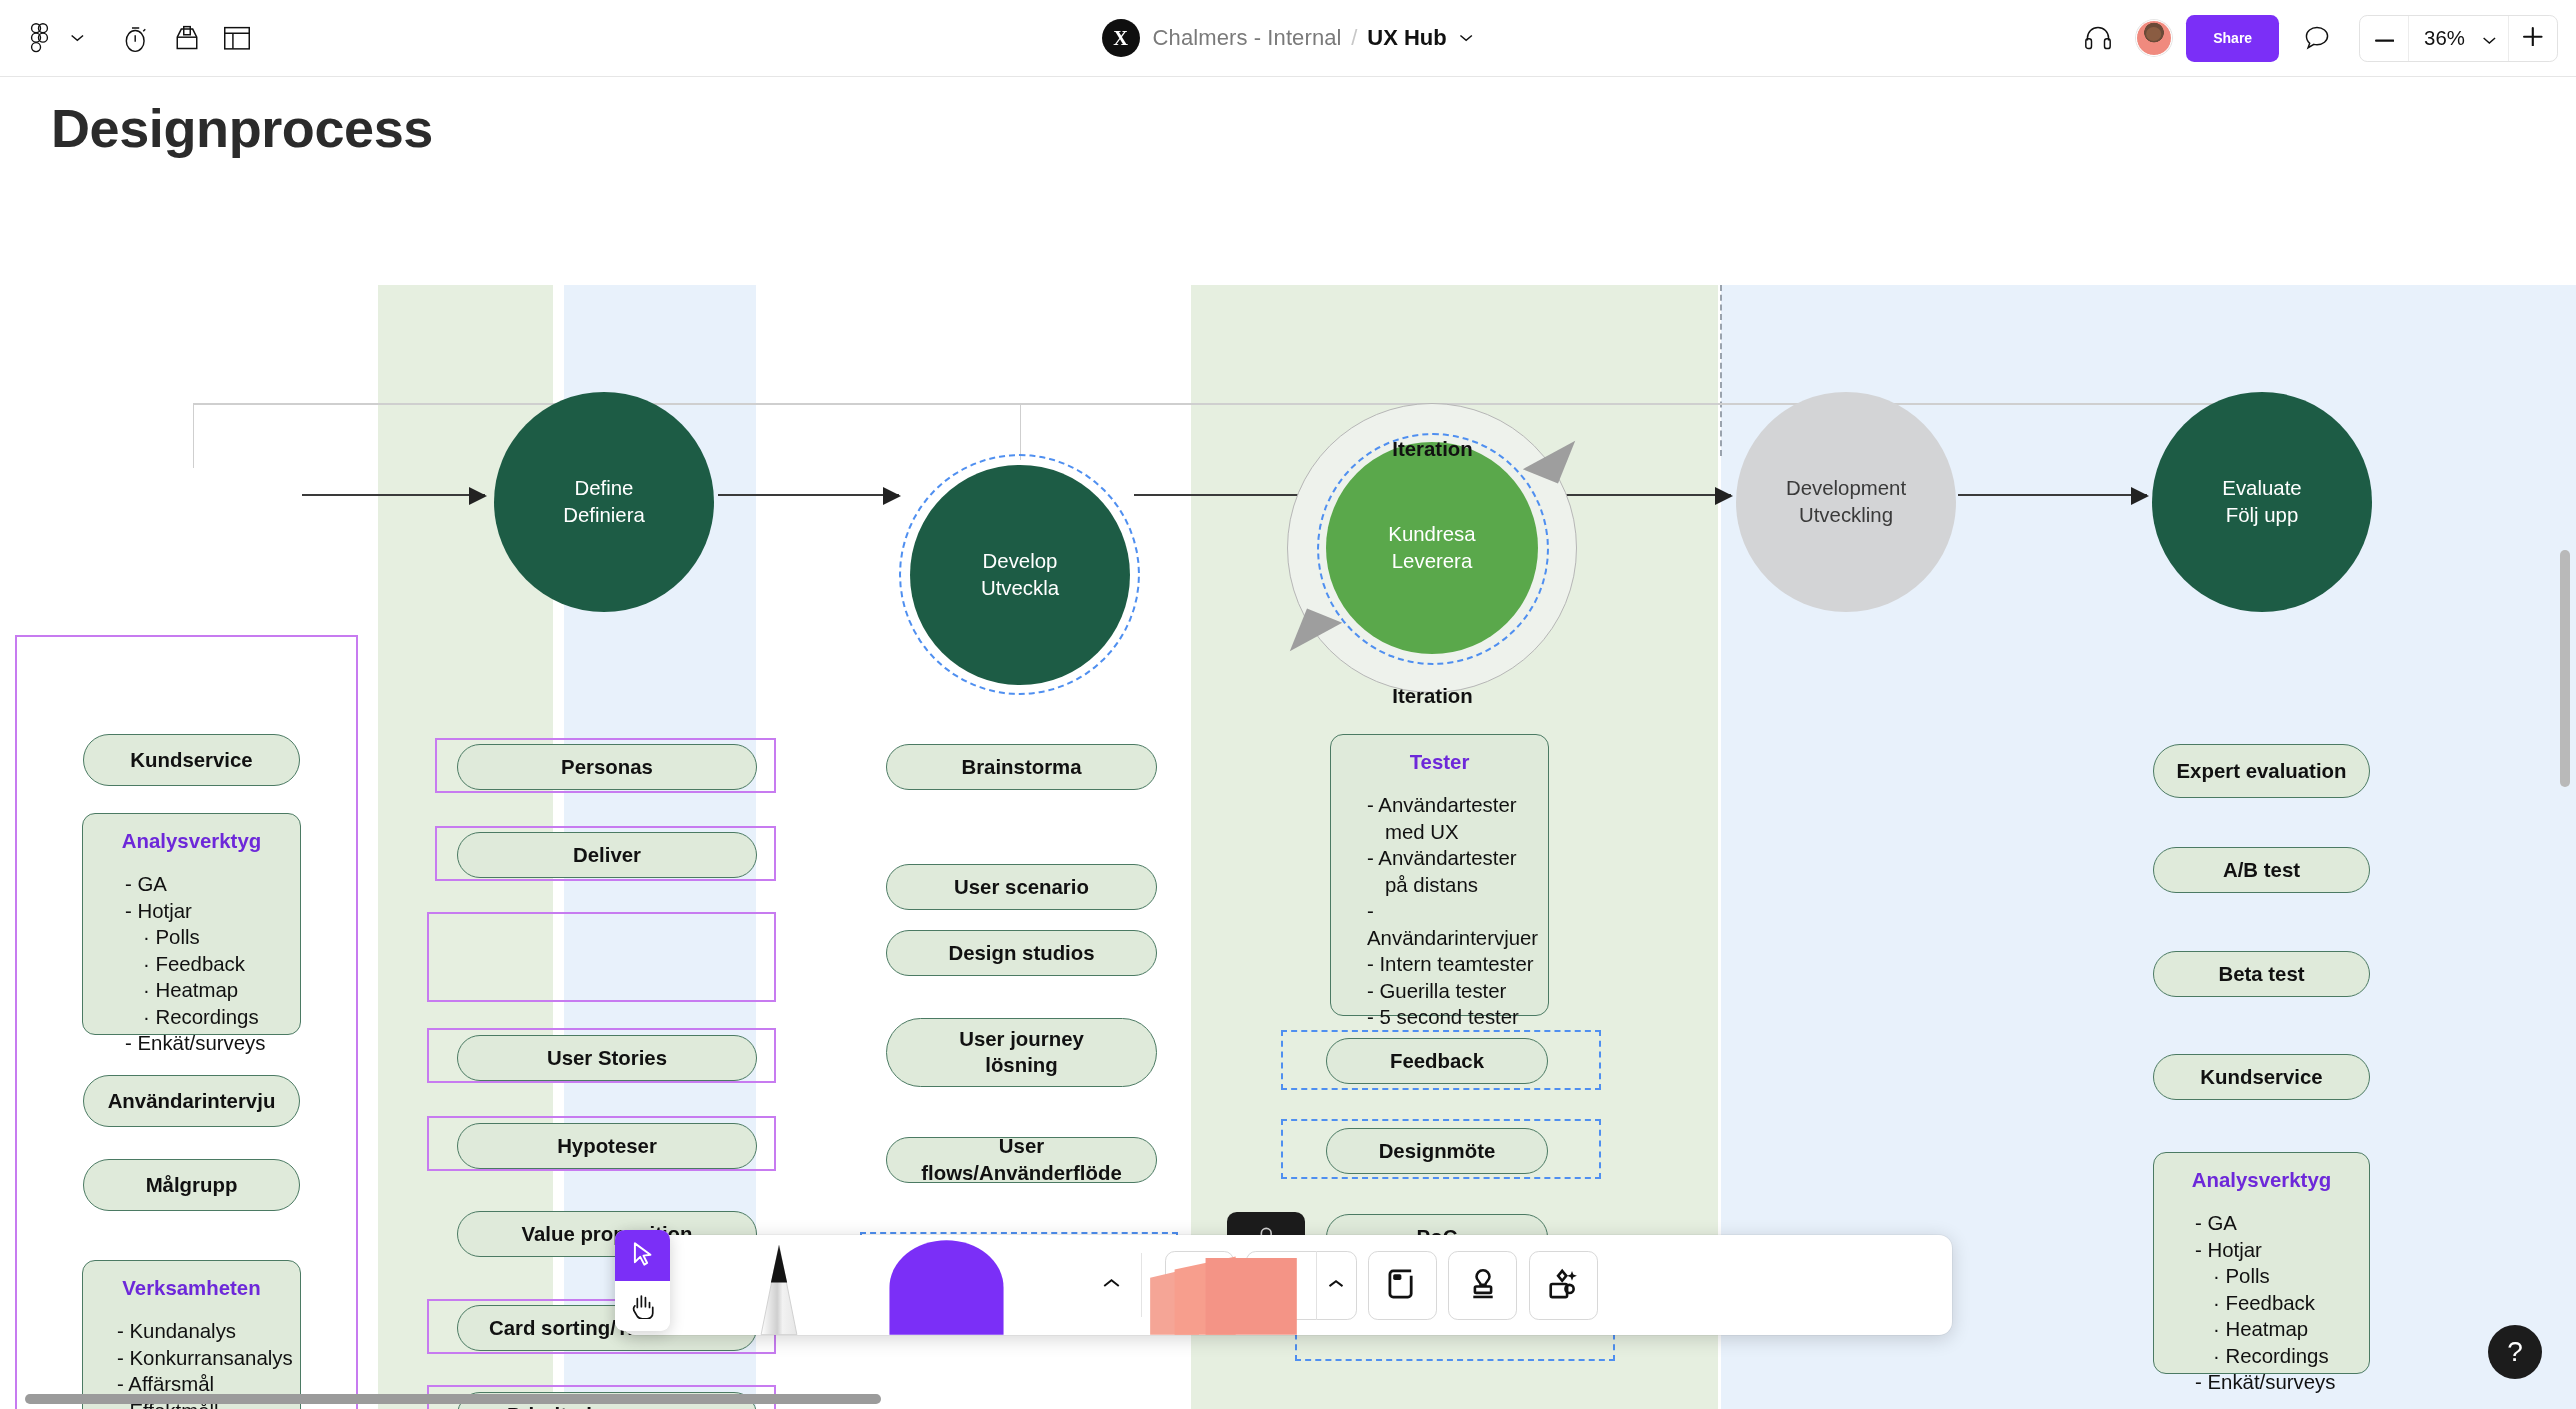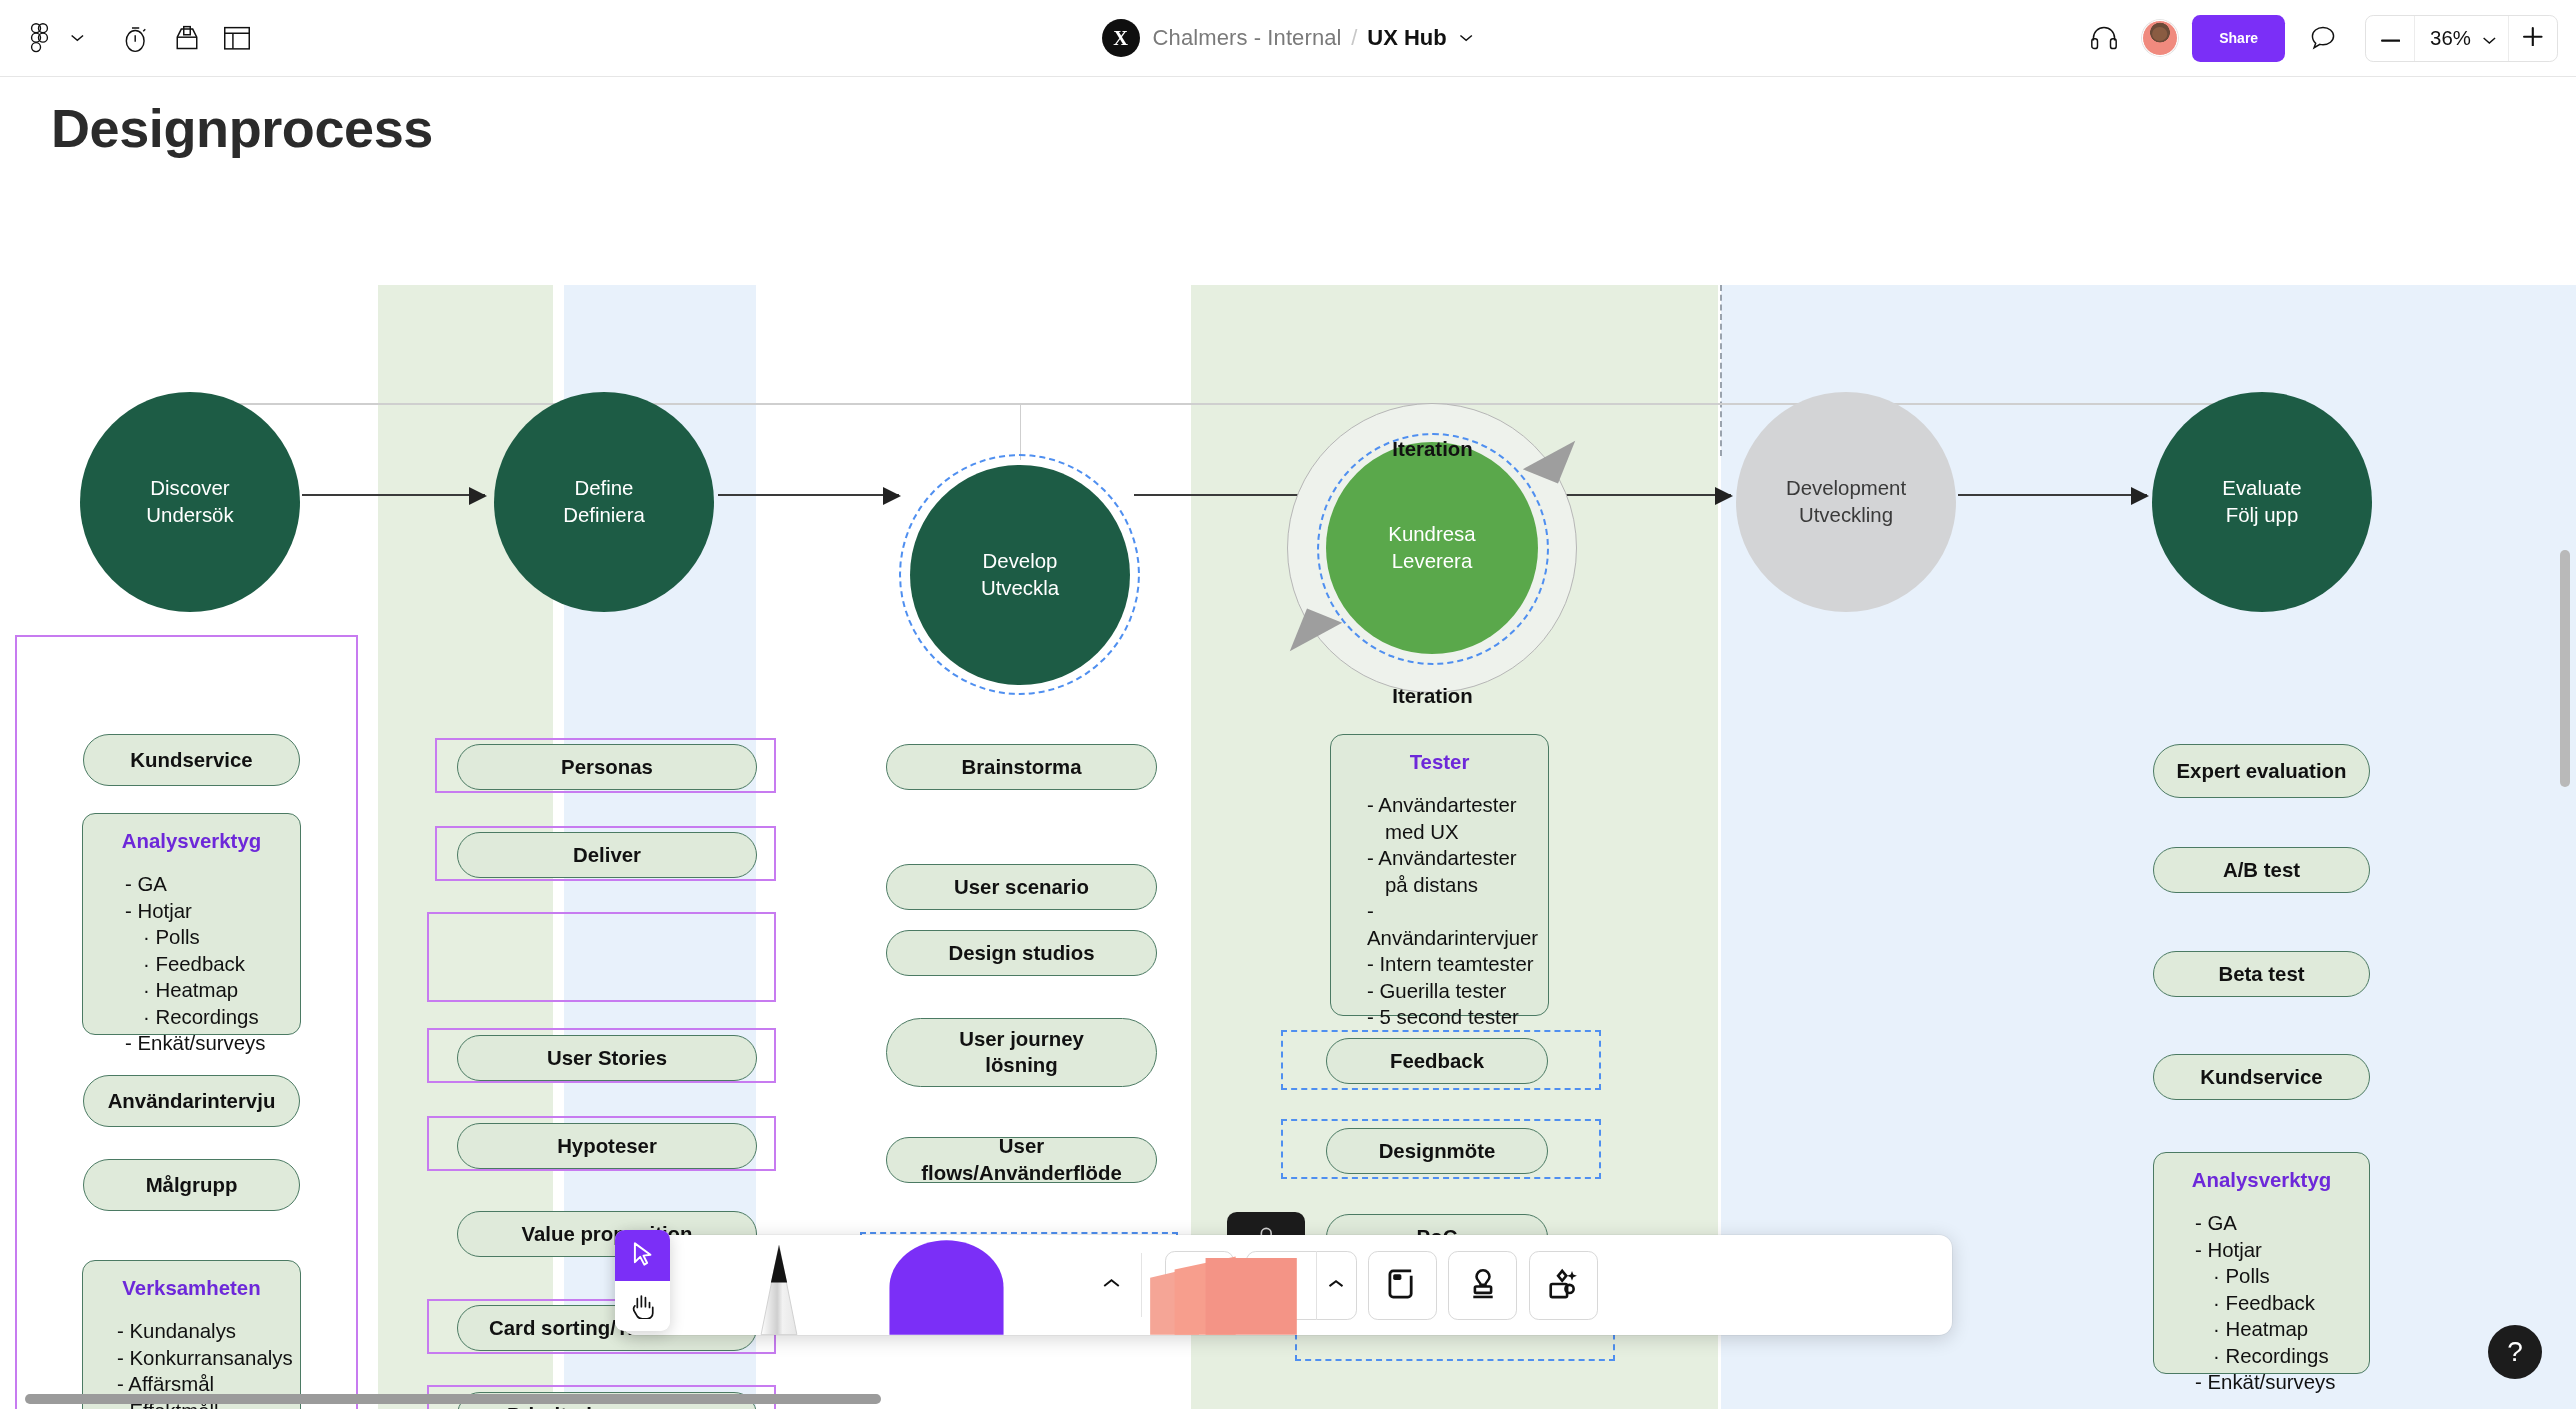--- a/index.html
+++ b/index.html
@@ -69,21 +69,21 @@
   }
   .zoom-group {
     display: flex; align-items: center;
     border: 0.8px solid #e2e2e2; border-radius: 8.2px; height: 47px;
     overflow: hidden; margin-left: 4.9px;
   }
   .zoom-seg { display: flex; align-items: center; justify-content: center;
     height: 100%; cursor: pointer; }
   .zoom-minus { width: 49px; border-right: 0.8px solid #ececec; }
   .zoom-plus  { width: 49px; border-left: 0.8px solid #ececec; }
-  .zoom-val   { padding: 0 11.4px 0 14.7px; font-size: 20.4px; color: #111; display:flex; align-items:center; gap:11px;}
+  .zoom-val   { padding: 0 11.4px 0 14.7px; font-size: 20.4px; color: #111; display:flex; align-items:center; gap:17px;}
 
   
   .canvas {
     position: absolute; top: 77px; left: 0;
     width: 2576px; height: 1333px;
     background: #ffffff; overflow: hidden;
   }
   .page-title {
     position: absolute; left: 51px; top: 20.4px;
     font-size: 54px; font-weight: 700; color: #2b2b2b;
@@ -371,24 +371,20 @@
   <div class="stem" style="left:1436px;top:326px;height:26px;"></div>
   <div class="stem" style="left:1845px;top:326px;height:70px;"></div>
   <div class="stem" style="left:2260px;top:326px;height:65px;"></div>
 
   <div class="arrow" style="left:302px;top:417px;width:183px;"></div>
   <div class="arrow" style="left:718px;top:417px;width:181px;"></div>
   <div class="arrow" style="left:1134px;top:417px;width:183px;"></div>
   <div class="arrow" style="left:1550px;top:417px;width:181px;"></div>
   <div class="arrow" style="left:1958px;top:417px;width:189px;"></div>
 
-  <div class="circle c-dark" style="left:80px;top:315px;width:220px;height:220px;">
-    <span>Discover</span>
-    <span>Undersök</span>
-  </div>
 
   <div class="circle c-dark" style="left:494px;top:315px;width:220px;height:220px;">
     <span>Define</span>
     <span>Definiera</span>
   </div>
 
   <div class="dash-ring" style="left:899px;top:377px;width:241px;height:241px;"></div>
   <div class="circle c-dark" style="left:910px;top:388px;width:220px;height:220px;">
     <span>Develop</span>
     <span>Utveckla</span>

